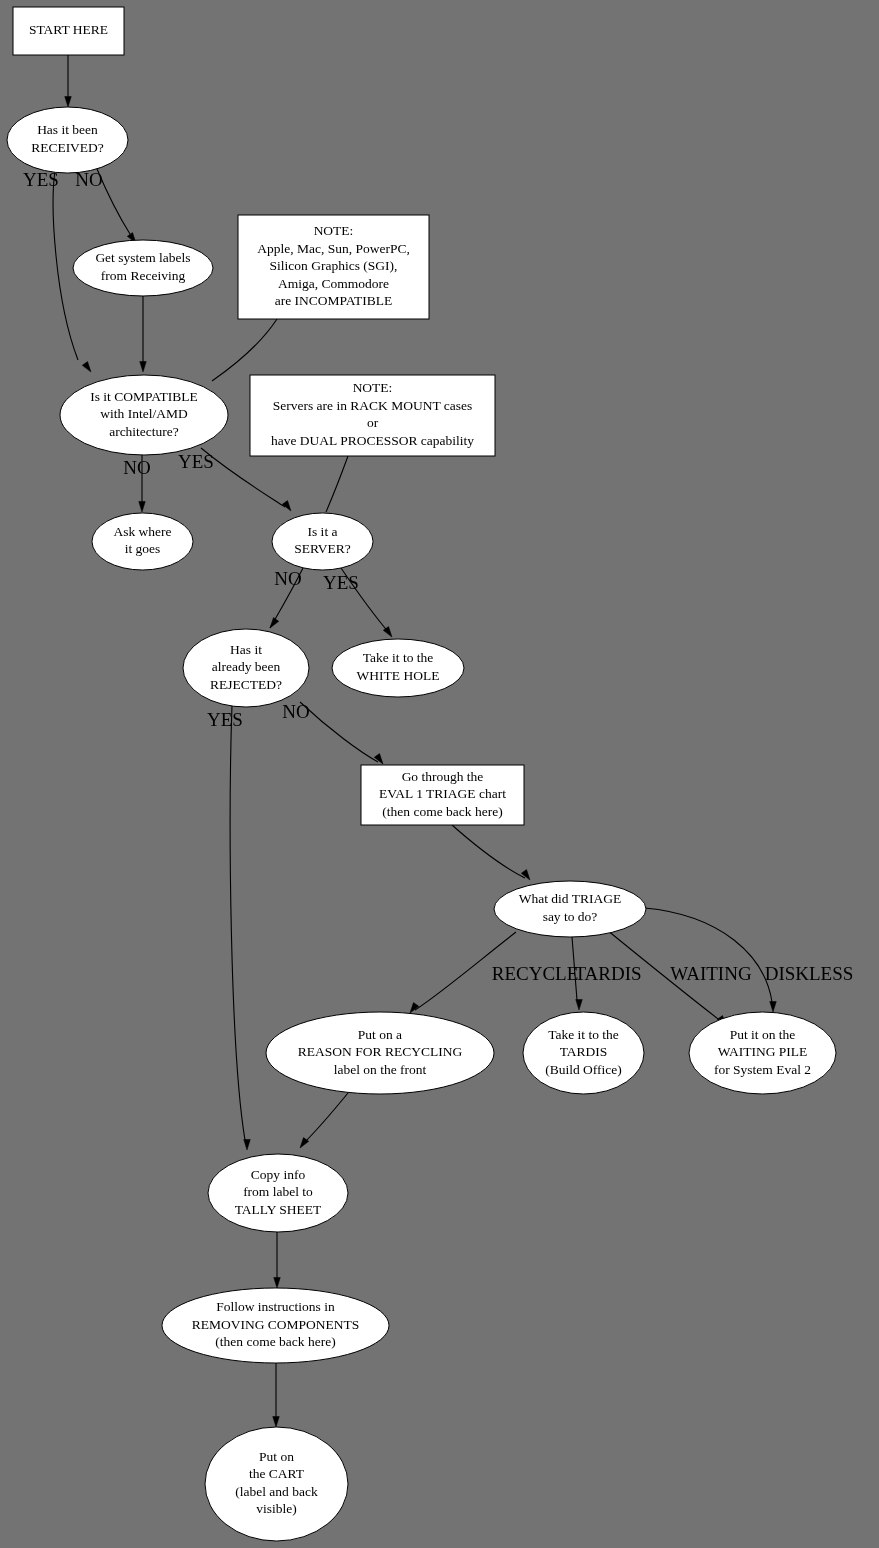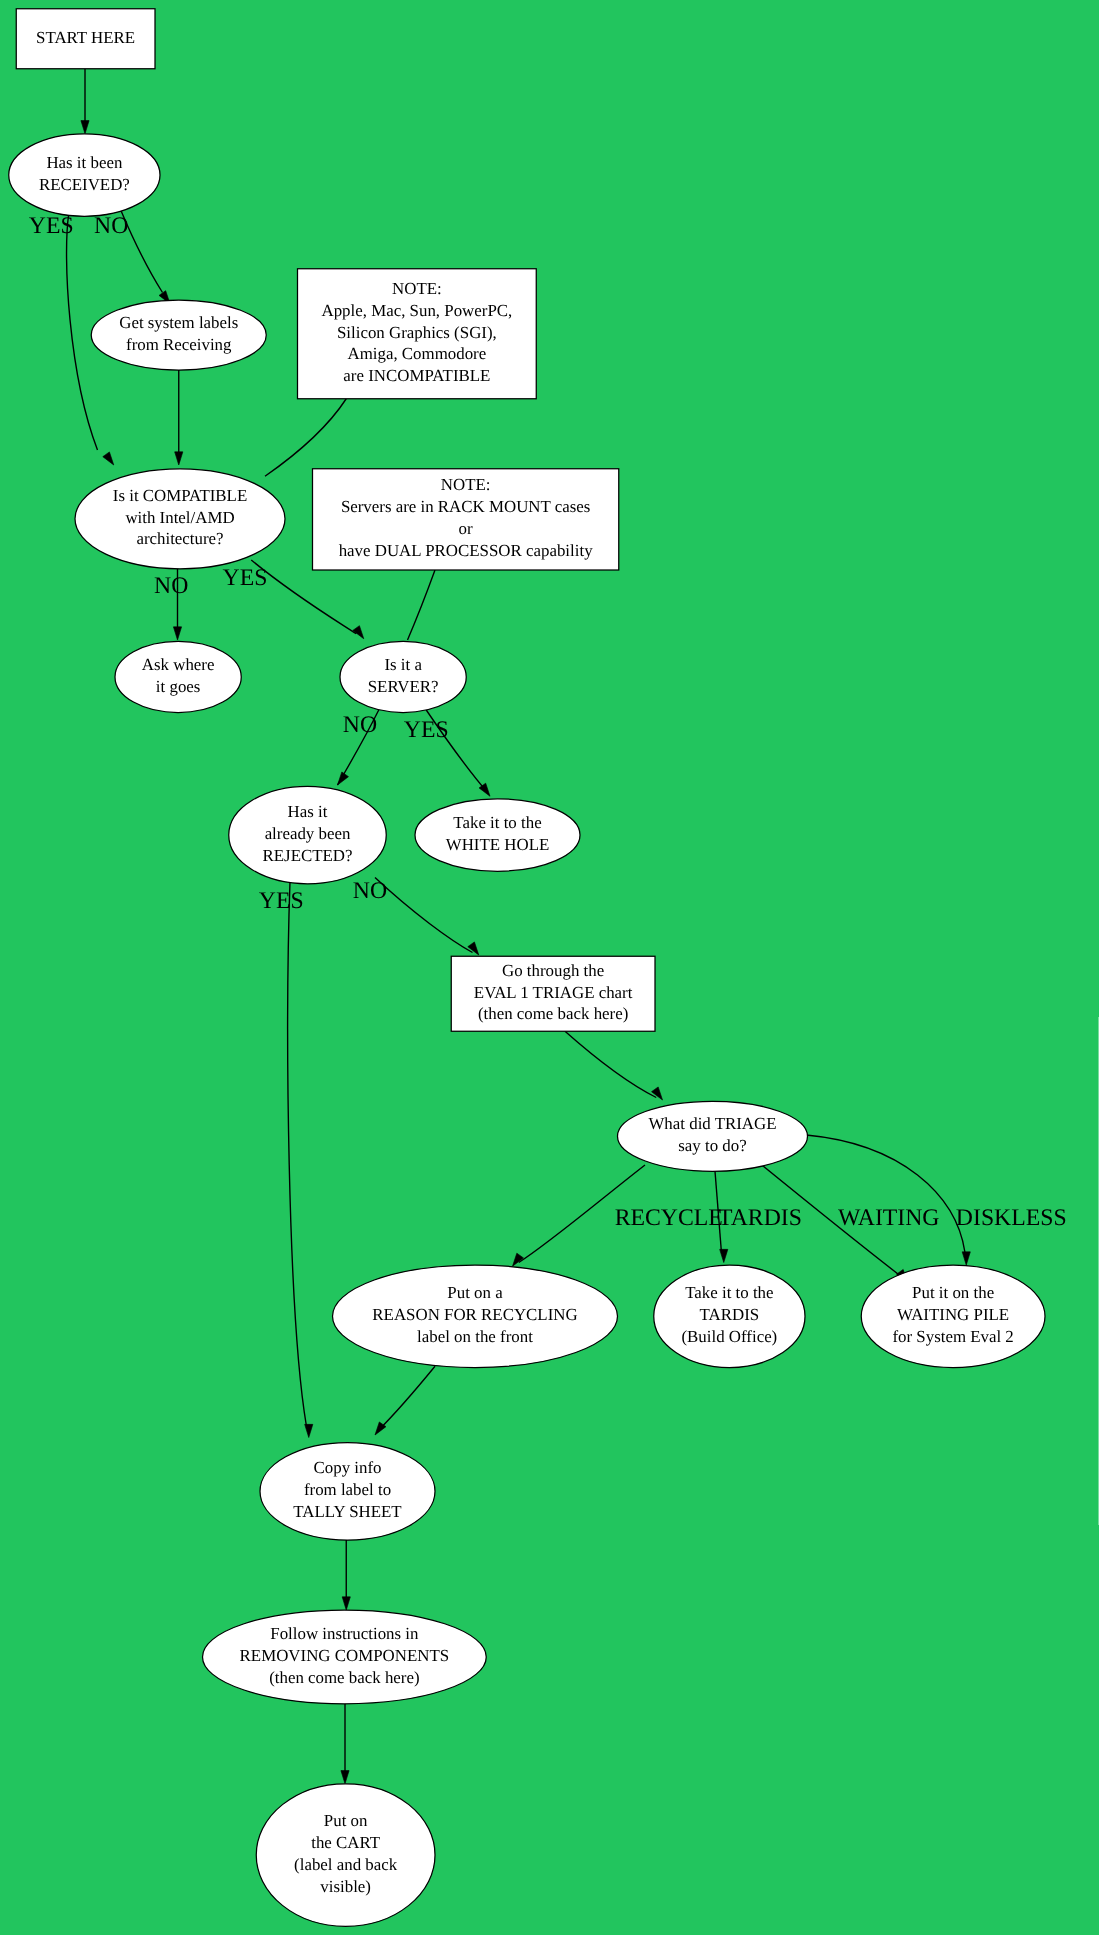--- a/index.html
+++ b/index.html
@@ -4,21 +4,21 @@
 <style>
   html, body {
     margin: 0;
     padding: 0;
     background: #ffffff;
   }
   #chart-root {
     position: relative;
     width: 879px;
     height: 1548px;
-    background: #22c55e;
+    background: #737373;
     font-family: "Liberation Serif", "DejaVu Serif", serif;
   }
   svg#flow {
     display: block;
     width: 879px;
     height: 1548px;
   }
   .node-shape {
     fill: #ffffff;
     stroke: #000000;

